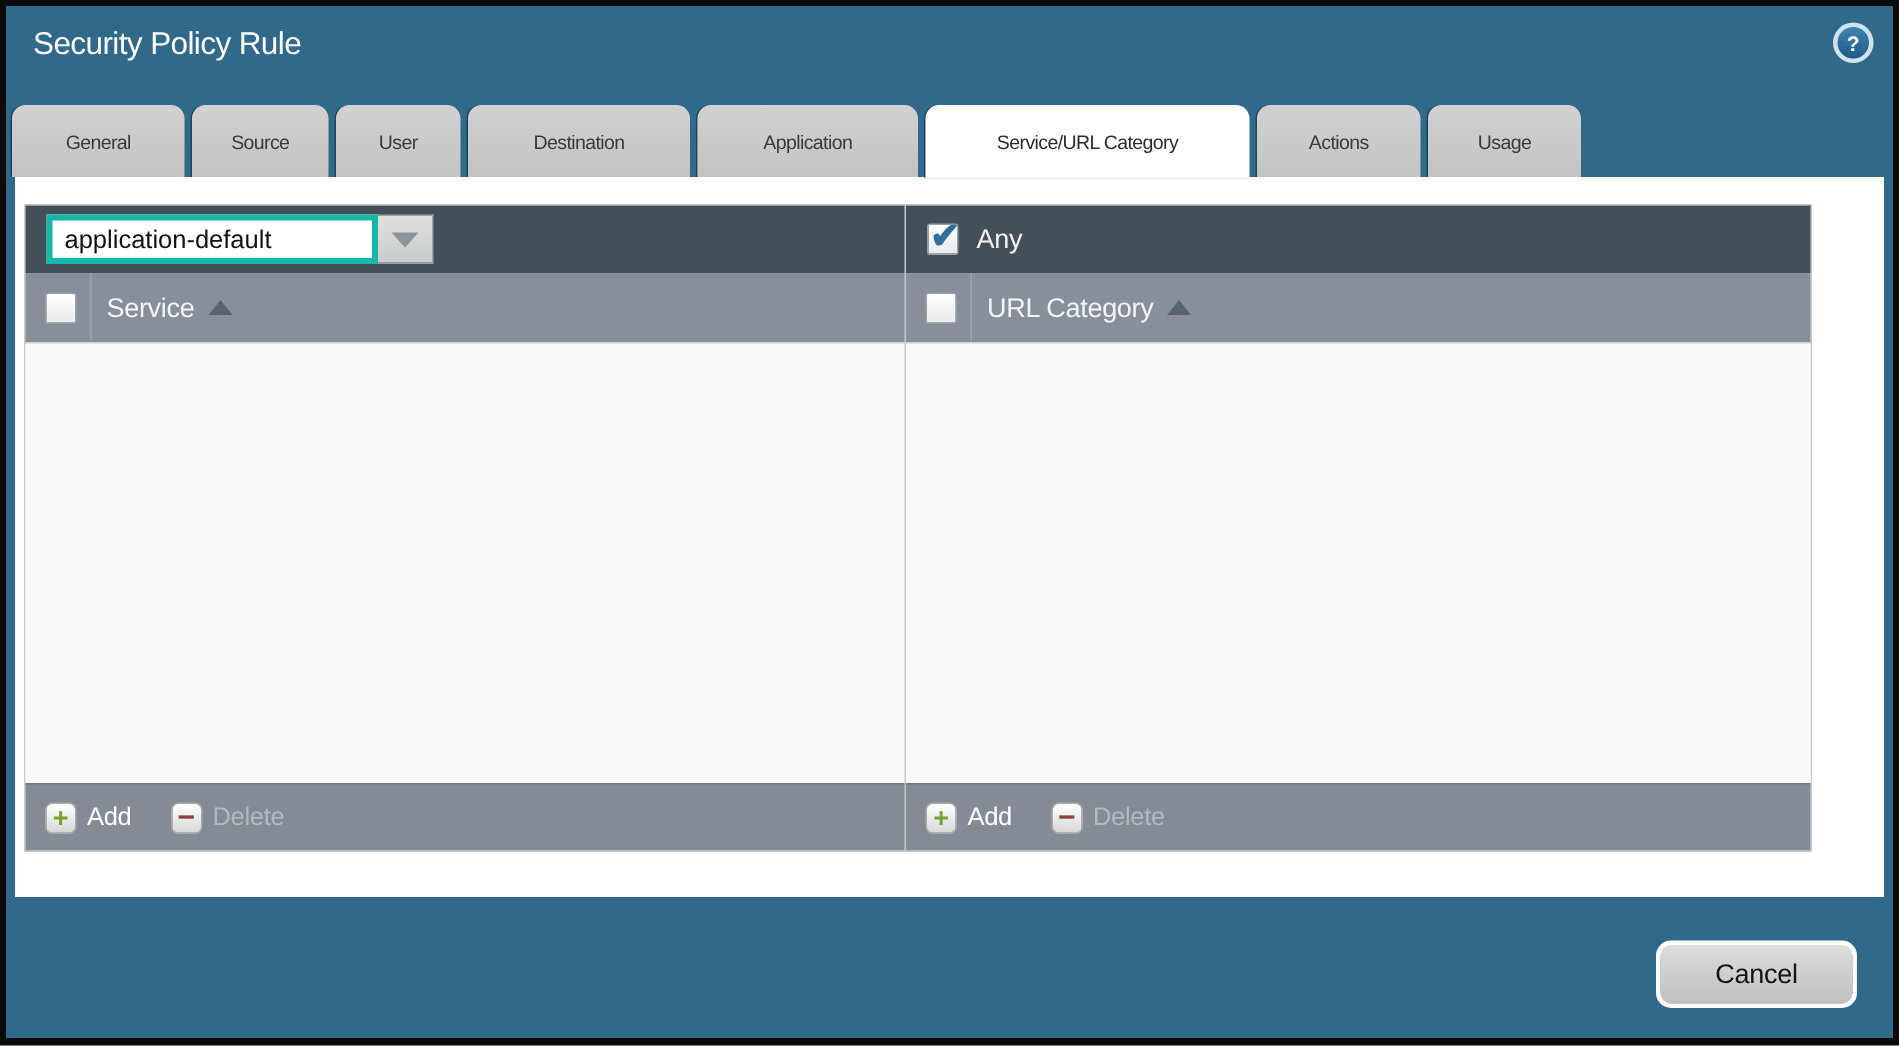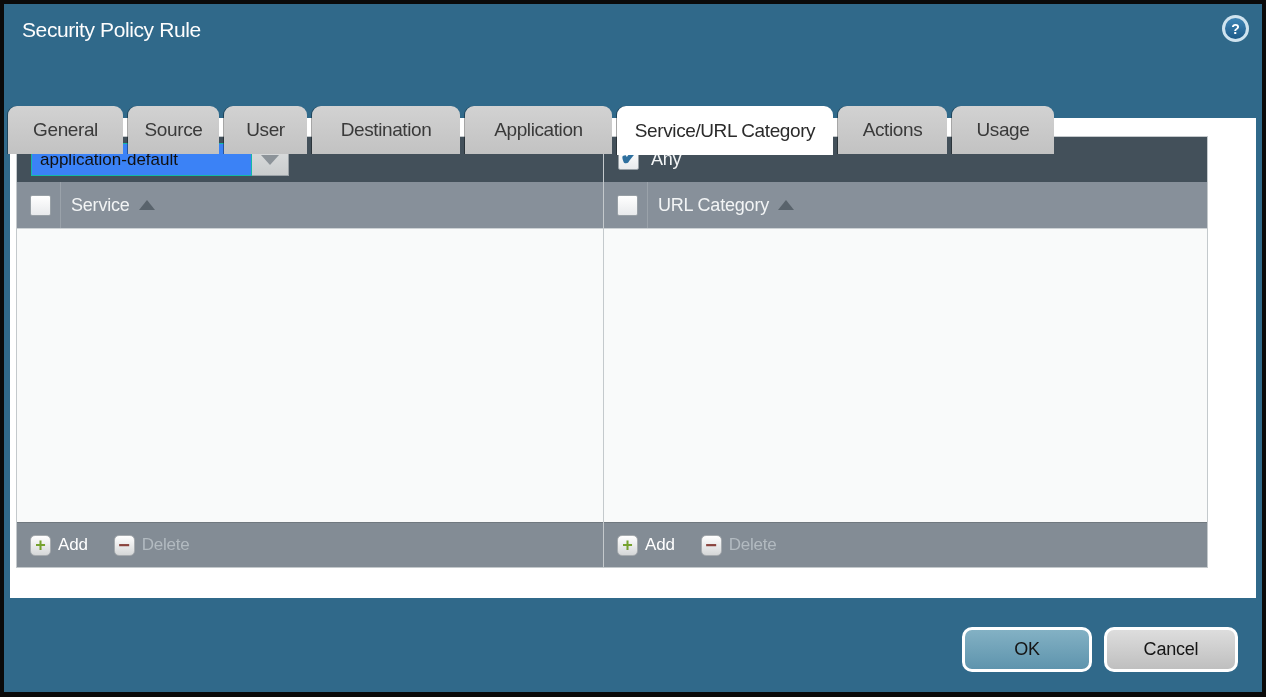--- a/index.html
+++ b/index.html
@@ -35,24 +35,23 @@
   
   .tabs {
     position:absolute; left:4px; top:66px; height:48px;
     display:flex; gap:5px; z-index:2;
   }
   .tab {
     height:48px;
     background:linear-gradient(#d2d2d2,#c2c2c2);
     border-top-left-radius:9px; border-top-right-radius:9px;
     box-shadow:-1px 0 0 rgba(0,0,0,0.35);
-    color:#3a3a3a; font-size:19px; letter-spacing:-0.4px;
-    display:flex; align-items:center; justify-content:center;
-    cursor:pointer;
-    margin-top:36px;
+    color:#3a3a3a; font-size:13px; letter-spacing:-0.4px;
+    display:flex; align-items:center; justify-content:center;
+    cursor:pointer;
   }
   .tab.active {
     background:#ffffff; color:#2b2b2b; height:49px; z-index:3;
   }
   .t0{width:115px}.t1{width:91px}.t2{width:83px}.t3{width:148px}
   .t4{width:147px}.t5{width:216px}.t6{width:109px}.t7{width:102px}
   
   .content {
     position:absolute; left:6px; top:114px; width:1246px; height:480px;
     background:#ffffff; z-index:1;
@@ -95,23 +94,23 @@
     border:1px solid #98a0a6; border-radius:2px;
     position:relative; cursor:pointer;
   }
   .checkbox.checked::after {
     content:"\2714";
     position:absolute; left:1px; top:-7px;
     font-size:24px; font-weight:bold; color:#2e6f9e;
   }
   .dropdown { display:flex; height:33px; }
   .dropdown input {
-    width:221px; height:33px; border:1px solid #14b8a6;
+    width:221px; height:33px; border:4px solid #14b8a6;
     font-family:"Liberation Sans", sans-serif;
-    font-size:17px; padding:0 8px; color:#111; background:#3b82f6;
+    font-size:17px; padding:0 8px; color:#111; background:#ffffff;
     outline:none;
   }
   .dd-btn {
     width:37px; height:33px;
     background:linear-gradient(#dddfe0,#c9cccd);
     border:1px solid #9aa1a6; border-left:none;
     display:flex; align-items:center; justify-content:center;
     cursor:pointer;
   }
   .tri-down {
@@ -240,16 +239,15 @@
           <div class="icon-sq">
               <span class="minus">−</span>
             </div>
           <span class="action-label">Delete</span>
         </div>
       </div>
     </div>
 
   </div>
 
-  <div class="btn ok">OK</div>
   <div class="btn cancel">Cancel</div>
 
 </div>
 
 </body></html>

